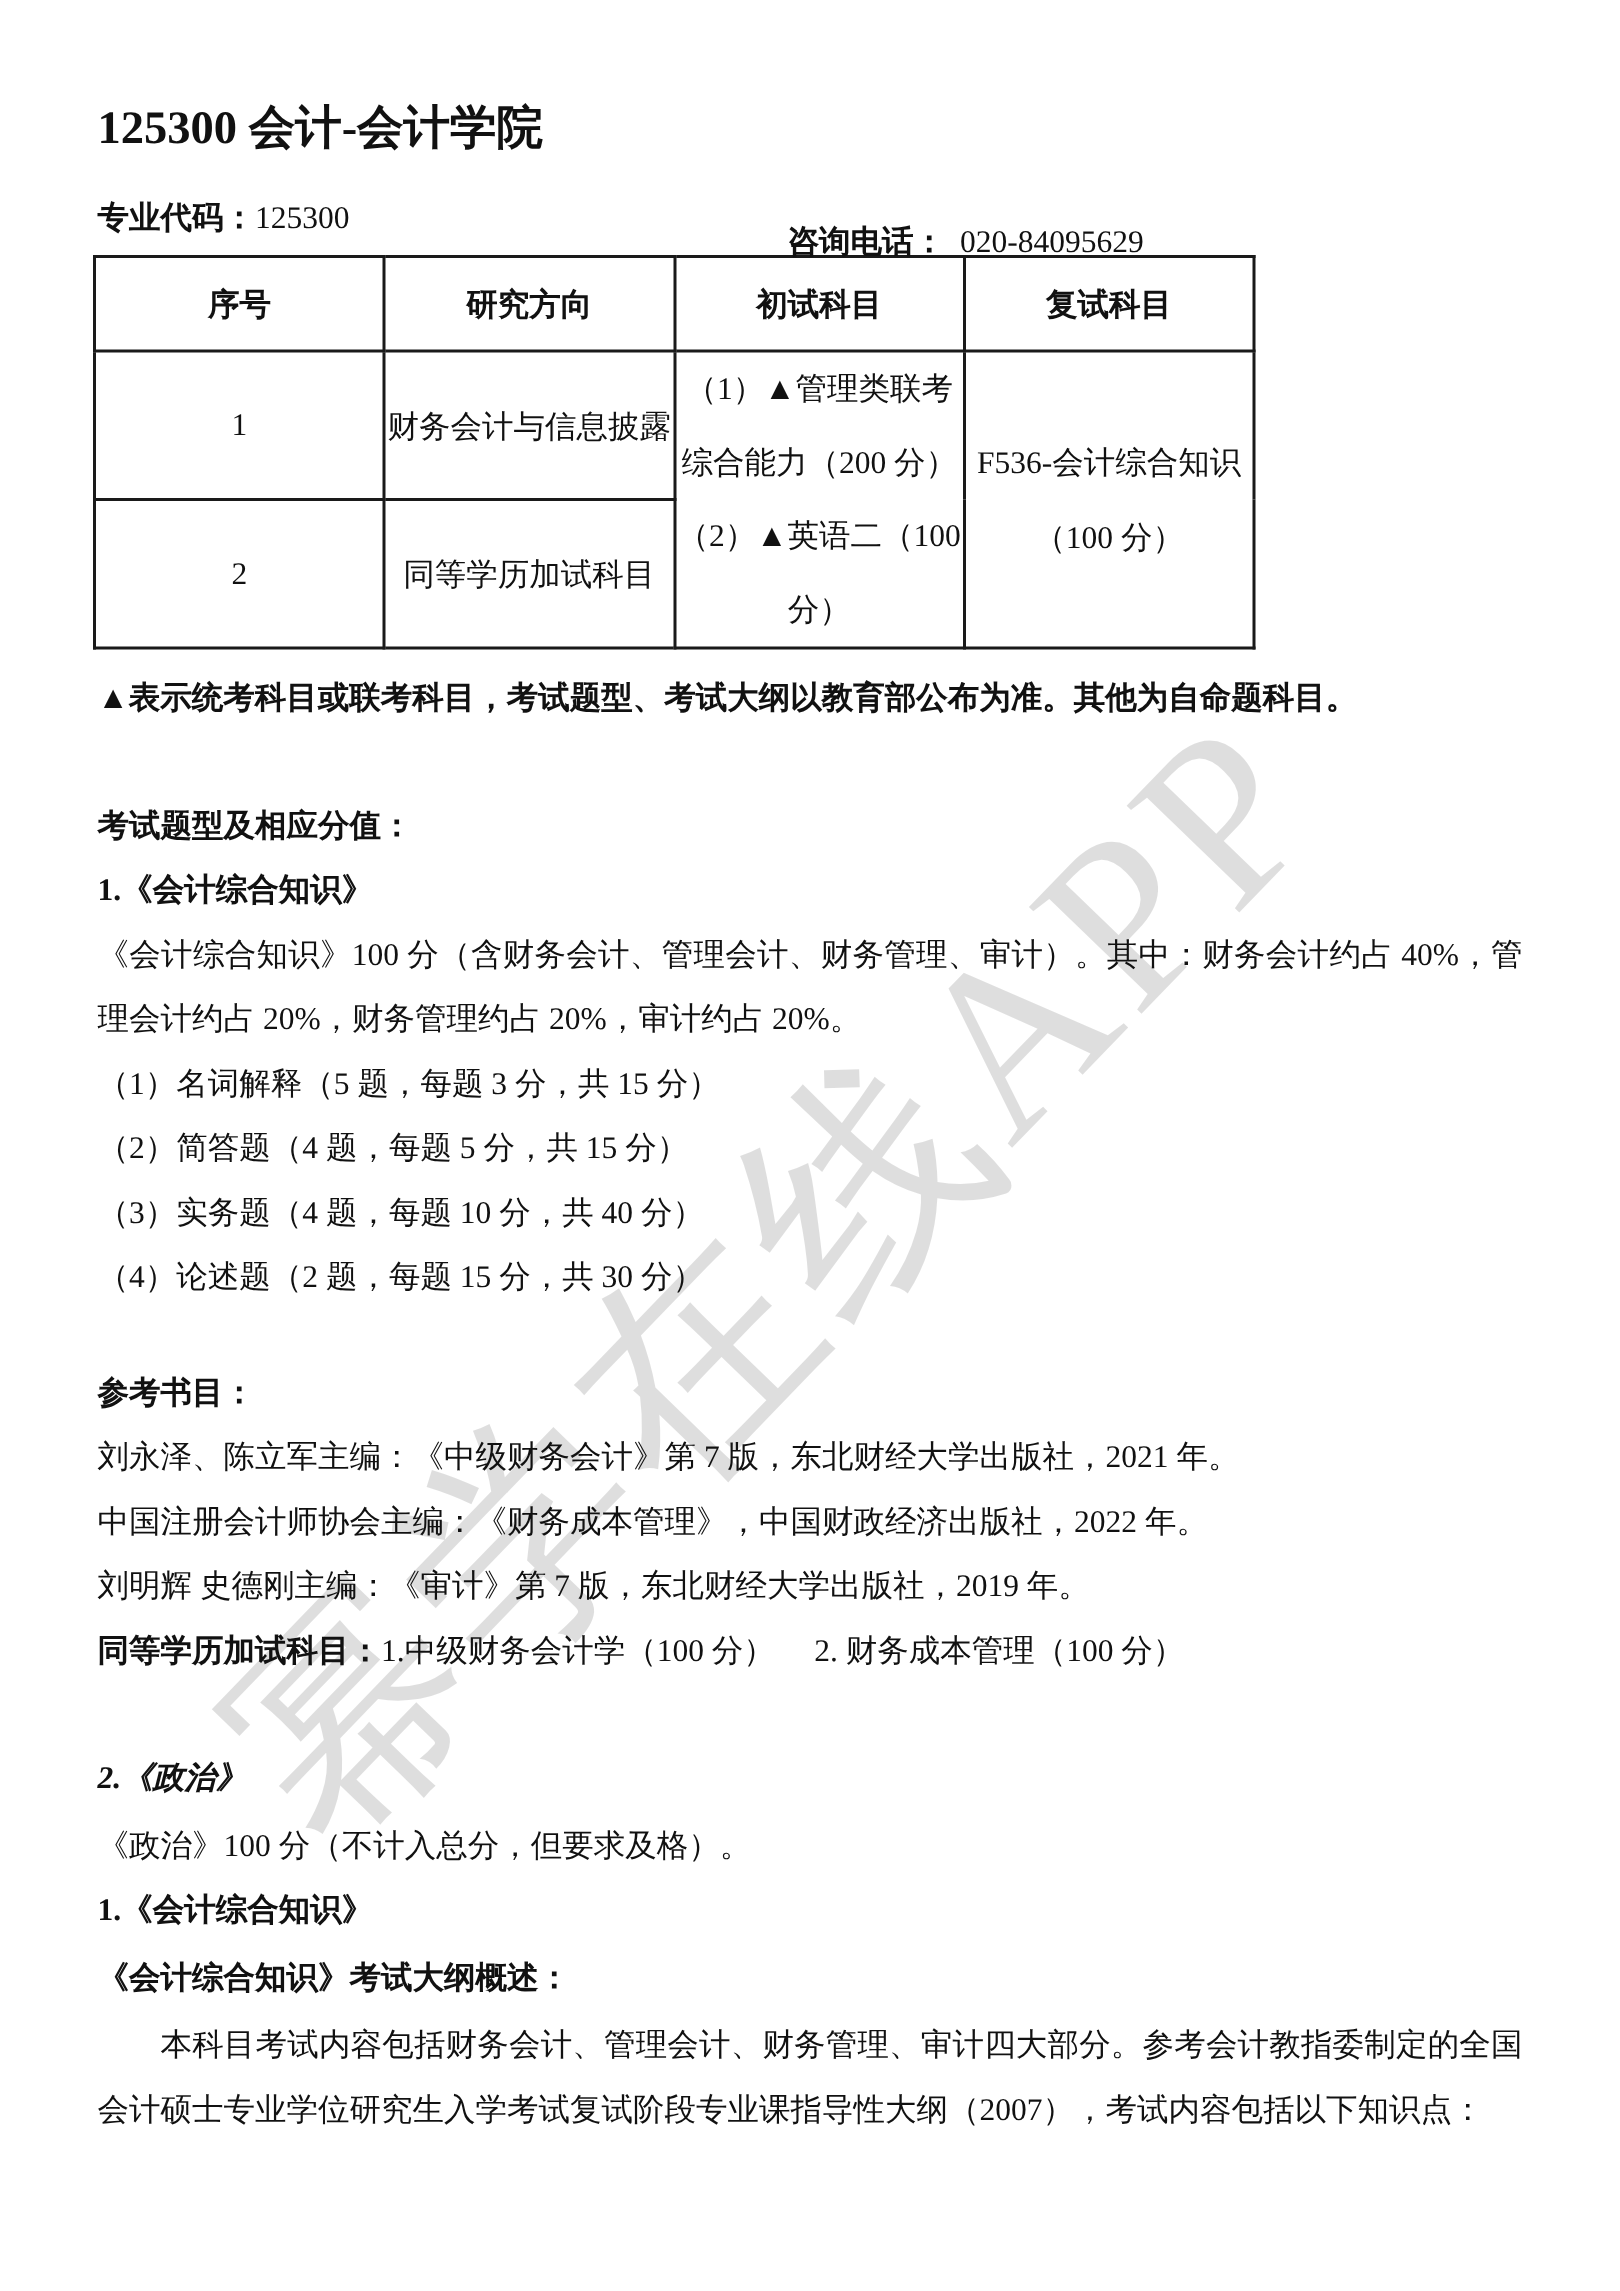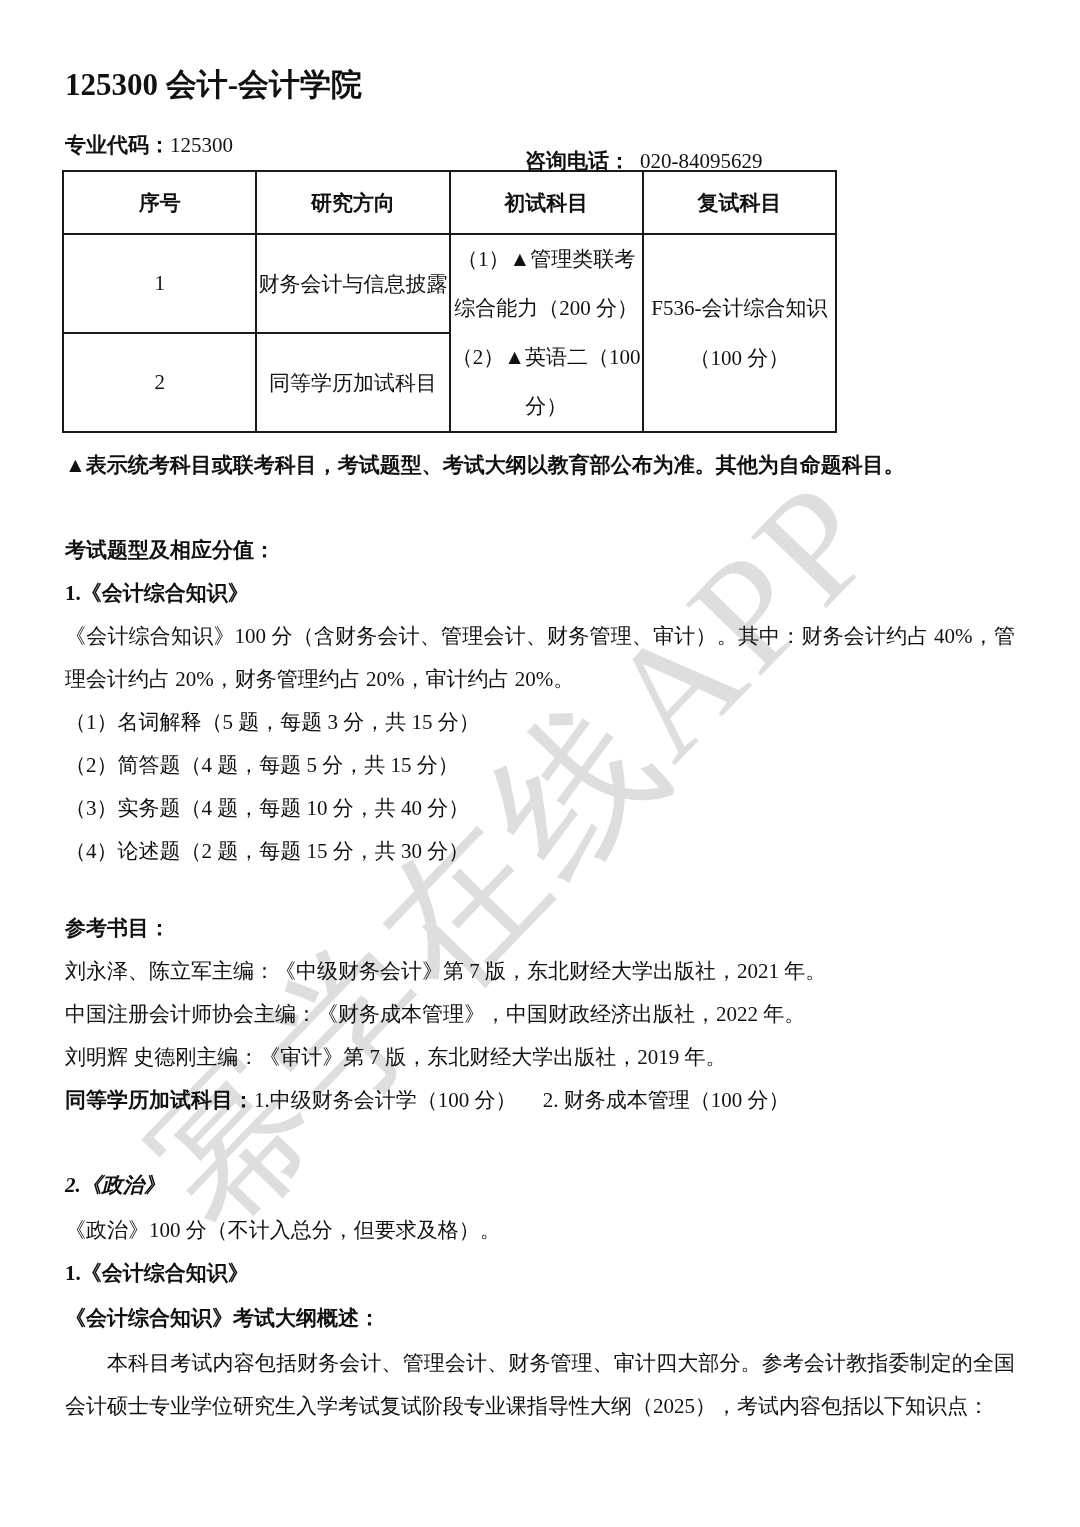--- a/index.html
+++ b/index.html
@@ -149,16 +149,16 @@
     <div class="line">刘永泽、陈立军主编：《中级财务会计》第 7 版，东北财经大学出版社，2021 年。</div>
     <div class="line">中国注册会计师协会主编：《财务成本管理》，中国财政经济出版社，2022 年。</div>
     <div class="line">刘明辉 史德刚主编：《审计》第 7 版，东北财经大学出版社，2019 年。</div>
     <div class="line"><span class="bold">同等学历加试科目：</span><span>1.中级财务会计学（100 分）　 2.  财务成本管理（100 分）</span></div>
 
     <div class="line bold gap-lg">2.《政治》</div>
     <div class="line gap-sm">《政治》100 分（不计入总分，但要求及格）。</div>
 
     <div class="line bold">1.《会计综合知识》</div>
     <div class="line bold gap-sm">《会计综合知识》考试大纲概述：</div>
-    <div class="line jpara indent2 gap-sm">本科目考试内容包括财务会计、管理会计、财务管理、审计四大部分。参考会计教指委制定的全国会计硕士专业学位研究生入学考试复试阶段专业课指导性大纲（2025），考试内容包括以下知识点：</div>
+    <div class="line jpara indent2 gap-sm">本科目考试内容包括财务会计、管理会计、财务管理、审计四大部分。参考会计教指委制定的全国会计硕士专业学位研究生入学考试复试阶段专业课指导性大纲（2007），考试内容包括以下知识点：</div>
 
   </div>
 </div>
 
 </body></html>

